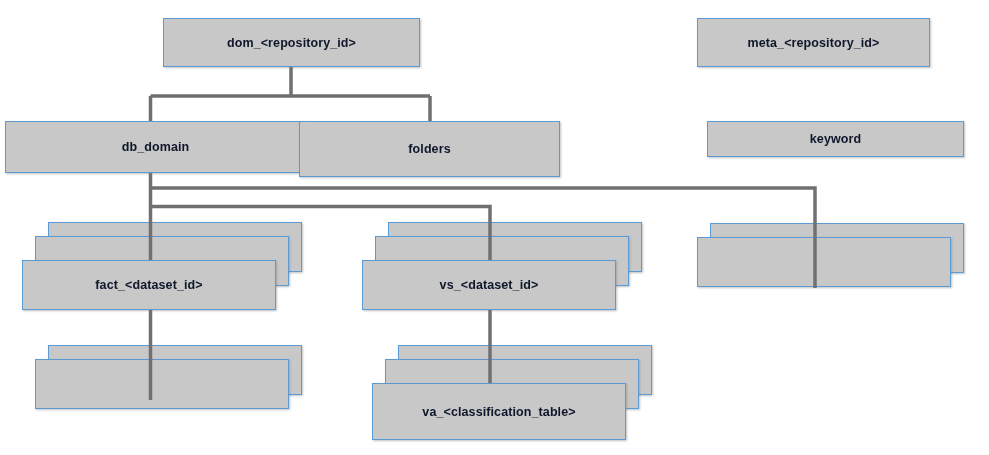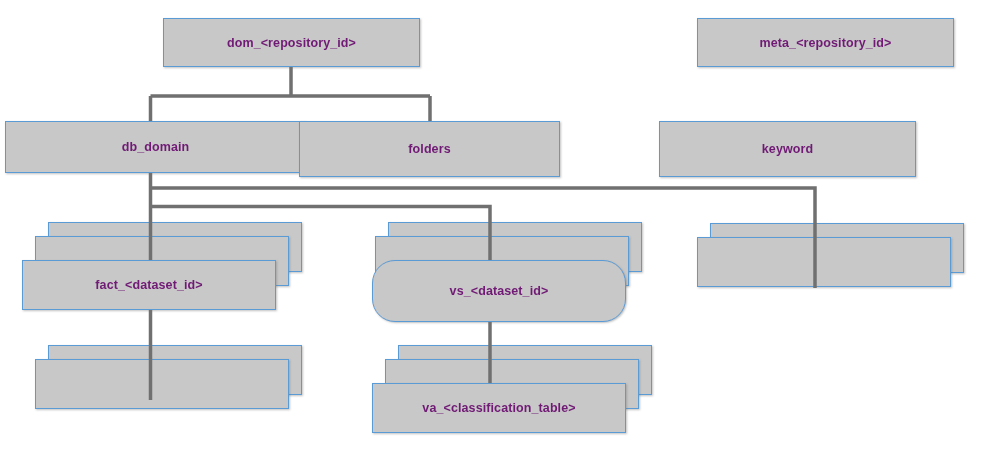--- a/index.html
+++ b/index.html
@@ -34,21 +34,21 @@
     position: absolute;
     left: 0;
     top: 0;
     width: 100%;
     height: 100%;
     display: flex;
     align-items: center;
     justify-content: center;
     font-size: 12.5px;
     font-weight: bold;
-    color: #701a75;
+    color: #0f172a;
     letter-spacing: 0.1px;
     white-space: nowrap;
   }
   .stack-back {
     z-index: 1;
   }
   .stack-mid {
     z-index: 2;
   }
   .stack-front {
@@ -79,53 +79,53 @@
       <path d="M150.5,173 L150.5,400"></path>
 
       <path d="M490,310 L490,400"></path>
     </g>
   </svg>
 
   <div class="node plain-node" style="left:163px; top:18px; width:257px; height:49px;">
     <span class="node-label">dom_&lt;repository_id&gt;</span>
   </div>
 
-  <div class="node plain-node" style="left:697px; top:18px; width:257px; height:49px;">
+  <div class="node plain-node" style="left:697px; top:18px; width:233px; height:49px;">
     <span class="node-label">meta_&lt;repository_id&gt;</span>
   </div>
 
   <div class="node plain-node" style="left:5px; top:121px; width:301px; height:52px;">
     <span class="node-label">db_domain</span>
   </div>
 
   <div class="node plain-node" style="left:299px; top:121px; width:261px; height:56px;">
     <span class="node-label">folders</span>
   </div>
 
-  <div class="node plain-node" style="left:659px; top:121px; width:257px; height:56px;padding-left:30px;">
+  <div class="node plain-node" style="left:707px; top:121px; width:257px; height:36px;padding-left:30px;">
     <span class="node-label">keyword</span>
   </div>
 
   <div class="node stack-back" style="left:48px; top:222px; width:254px; height:50px;"></div>
   <div class="node stack-mid" style="left:35px; top:236px; width:254px; height:50px;"></div>
   <div class="node stack-front" style="left:22px; top:260px; width:254px; height:50px;">
     <span class="node-label">fact_&lt;dataset_id&gt;</span>
   </div>
 
   <div class="node stack-back" style="left:388px; top:222px; width:254px; height:50px;"></div>
   <div class="node stack-mid" style="left:375px; top:236px; width:254px; height:50px;"></div>
-  <div class="node stack-front" style="left:372px; top:260px; width:254px; height:62px;border-radius:23px;">
+  <div class="node stack-front" style="left:362px; top:260px; width:254px; height:50px;">
     <span class="node-label">vs_&lt;dataset_id&gt;</span>
   </div>
 
   <div class="node stack-back" style="left:710px; top:223px; width:254px; height:50px;"></div>
   <div class="node stack-mid" style="left:697px; top:237px; width:254px; height:50px;"></div>
 
   <div class="node stack-back" style="left:48px; top:345px; width:254px; height:50px;"></div>
   <div class="node stack-mid" style="left:35px; top:359px; width:254px; height:50px;"></div>
 
   <div class="node stack-back" style="left:398px; top:345px; width:254px; height:50px;"></div>
   <div class="node stack-mid" style="left:385px; top:359px; width:254px; height:50px;"></div>
-  <div class="node stack-front" style="left:372px; top:383px; width:254px; height:50px;">
+  <div class="node stack-front" style="left:372px; top:383px; width:254px; height:57px;">
     <span class="node-label">va_&lt;classification_table&gt;</span>
   </div>
 
 </div>
 
 </body></html>

